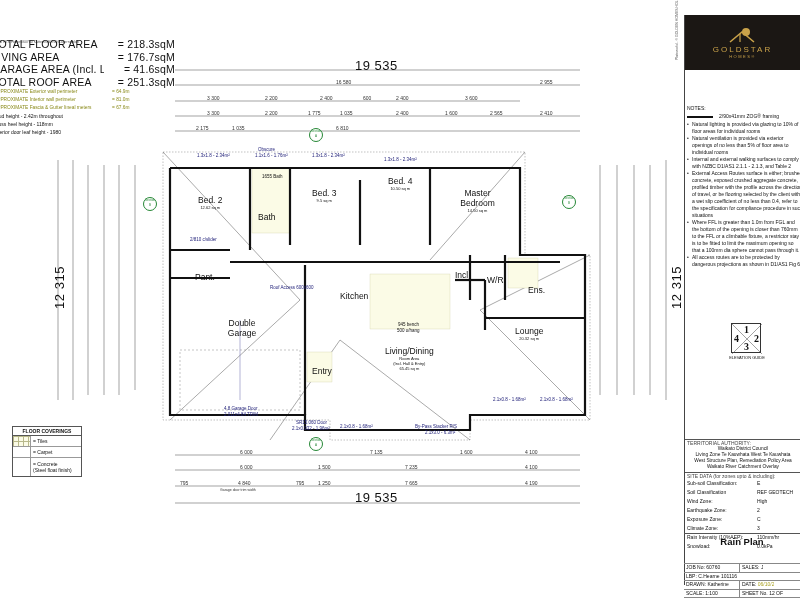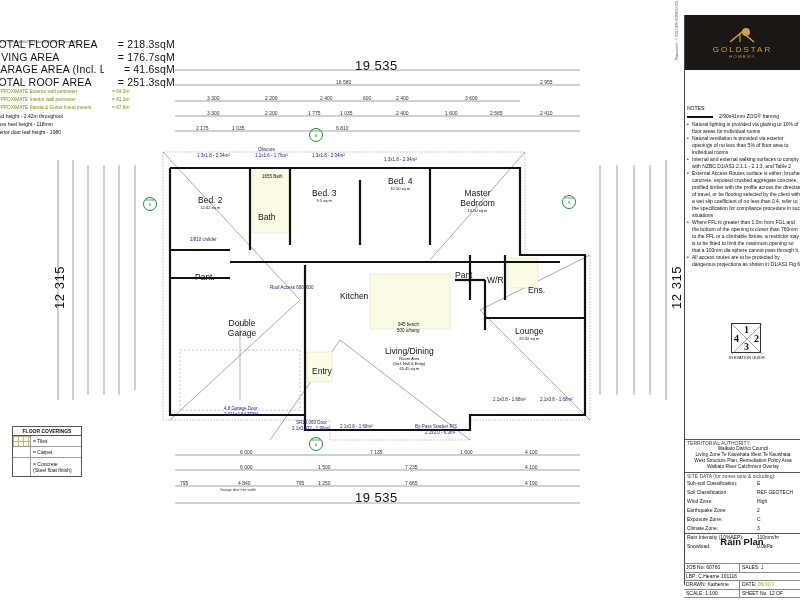--- a/index.html
+++ b/index.html
@@ -210,21 +210,21 @@
 <div class="room" style="left:198px;top:195px"><span>Bed. 2</span><span class="a">12.62 sq m</span></div>
 <div class="room" style="left:312px;top:188px"><span>Bed. 3</span><span class="a">9.5 sq m</span></div>
 <div class="room" style="left:388px;top:176px"><span>Bed. 4</span><span class="a">10.50 sq m</span></div>
 <div class="room" style="left:455px;top:188px;white-space:normal;width:45px"><span>Master Bedroom</span><span class="a">14.50 sq m</span></div>
 <div class="room" style="left:258px;top:212px">Bath</div>
 <div class="room" style="left:487px;top:275px">W/R</div>
 <div class="room" style="left:528px;top:285px">Ens.</div>
 <div class="room" style="left:195px;top:272px">Pant.</div>
 <div class="room" style="left:222px;top:318px;white-space:normal;width:40px">Double Garage</div>
 <div class="room" style="left:340px;top:291px">Kitchen</div>
-<div class="room" style="left:455px;top:270px">Pant</div>
+<div class="room" style="left:455px;top:270px">Incl</div>
 <div class="room" style="left:515px;top:326px"><span>Lounge</span><span class="a">20.32 sq m</span></div>
 <div class="room" style="left:385px;top:346px"><span>Living/Dining</span><span class="a">Room Area</span><span class="a">(Incl. Hall &amp; Entry)</span><span class="a">65.45 sq m</span></div>
 <div class="room" style="left:312px;top:366px">Entry</div>
 
 <div class="tiny blue abs" style="left:258px;top:147px">Obscure</div>
 <div class="tiny blue abs" style="left:197px;top:153px">1.3x1.8 - 2.34m²</div>
 <div class="tiny blue abs" style="left:255px;top:153px">1.1x1.6 - 1.76m²</div>
 <div class="tiny blue abs" style="left:312px;top:153px">1.3x1.8 - 2.34m²</div>
 <div class="tiny blue abs" style="left:384px;top:157px">1.3x1.8 - 2.34m²</div>
 <div class="tiny abs" style="left:262px;top:174px">1655 Bath</div>

